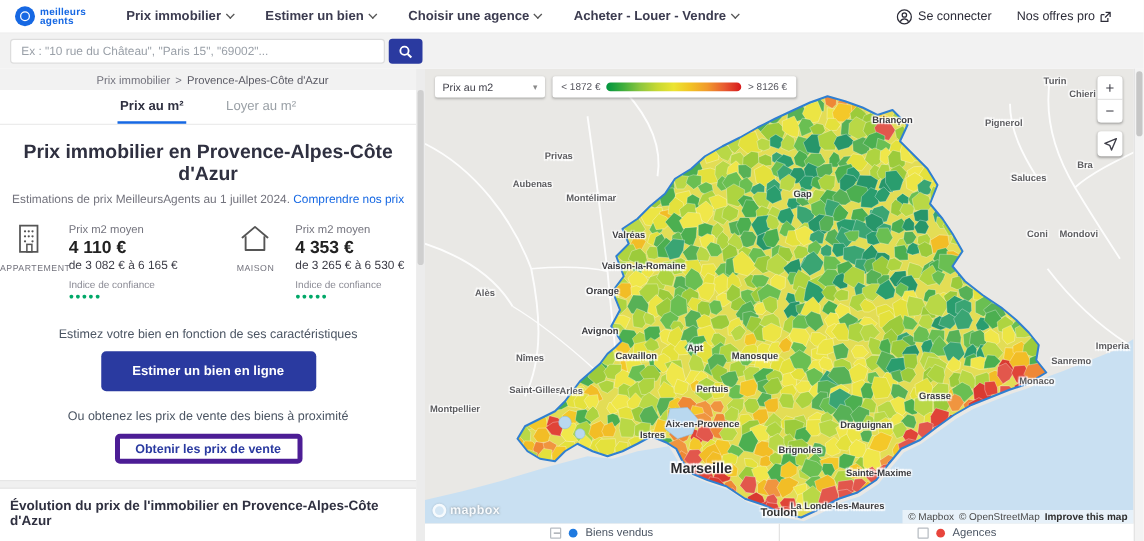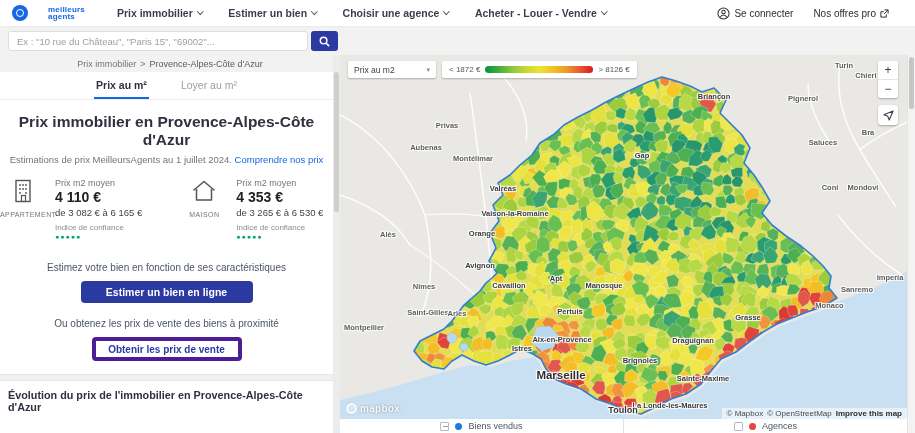--- a/index.html
+++ b/index.html
@@ -1,21 +1,21 @@
 <!DOCTYPE html>
 <html><head>
 <meta charset="utf-8">
 <style>
   *{margin:0;padding:0;box-sizing:border-box}
   html,body{width:915px;height:433px;overflow:hidden}
   body{position:relative;font-family:"Liberation Sans",sans-serif;background:#fff;color:#333}
 
   
   .topnav{position:absolute;top:0;left:0;right:0;height:27px;background:#fff;border-bottom:1px solid #ececec;display:flex;align-items:center;padding:0 12px;z-index:40}
-  .logo{display:flex;align-items:center;gap:20px;cursor:pointer}
+  .logo{display:flex;align-items:center;gap:4px;cursor:pointer}
   .logo-mark{width:16px;height:16px;border-radius:50%;background:#1668e3;position:relative;display:inline-block}
   .logo-mark::after{content:"";position:absolute;left:4px;top:4px;width:6px;height:6px;border:1.6px solid #fff;border-radius:50%}
   .logo-text{display:flex;flex-direction:column;line-height:7.5px;font-size:8px;font-weight:700;color:#1668e3;letter-spacing:.2px}
   .navitems{display:flex;gap:26px;margin-left:32px;flex:1}
   .navitem{font-size:10.5px;color:#3c3c50;font-weight:600;display:flex;align-items:center;cursor:pointer;white-space:nowrap}
   .chev{width:4.5px;height:4.5px;border-right:1.2px solid #555;border-bottom:1.2px solid #555;transform:rotate(45deg);display:inline-block;margin-left:5px;margin-top:-3px}
   .navright{display:flex;align-items:center;gap:20px;margin-right:14px}
   .login,.pro{font-size:10px;color:#2c2c38;display:flex;align-items:center;gap:4px;cursor:pointer;white-space:nowrap}
 
   
@@ -38,21 +38,21 @@
   .pcards{display:flex;justify-content:center;gap:30px;margin-top:13px}
   .pcard{display:flex;gap:9px;text-align:left}
   .picon{width:46px;text-align:center;color:#555}
   .ptype{display:block;font-size:7px;color:#73737d;letter-spacing:.4px;margin-top:3px}
   .plabel{font-size:9px;color:#73737d}
   .pprice{font-size:14px;font-weight:700;color:#222;margin-top:1px}
   .prange{font-size:9.5px;color:#3e3e48;margin-top:2px}
   .pconf{font-size:8px;color:#8b8b95;margin-top:5px}
   .pconf .dots{color:#00a868;font-size:7px;letter-spacing:1px}
   .esttext{margin-top:21px;font-size:10px;color:#4b5563}
-  .btn-primary{margin-top:8px;width:172px;height:22px;background:#2a3aa0;color:#fff;border:none;border-radius:4px;font-size:10.5px;font-weight:700;cursor:pointer;font-family:inherit}
+  .btn-primary{margin-top:8px;width:172px;height:32px;background:#2a3aa0;color:#fff;border:none;border-radius:4px;font-size:10.5px;font-weight:700;cursor:pointer;font-family:inherit}
   .saletext{margin-top:15px;font-size:10px;color:#4b5563}
   .btn-outline{margin-top:8px;width:150px;height:24px;background:#fff;color:#2a3aa0;border:4px solid #4c1d95;border-radius:4px;font-size:10px;font-weight:700;cursor:pointer;font-family:inherit}
   .complink{display:block;margin-top:15px;font-size:10.2px;font-weight:700;color:#2a3aa0;text-decoration:none;cursor:pointer}
   .divband{margin-top:13px;height:7px;background:#f0f0f0;border-top:1px solid #e6e6e6;border-bottom:1px solid #e6e6e6}
   .evtitle{padding:8px 8px 0;text-align:left;font-size:10.8px;font-weight:600;color:#2f3040}
   .sb-track{position:absolute;top:0;right:0;width:7px;bottom:0;background:#ececec}
   .sb-thumb{position:absolute;top:17px;right:1px;width:5px;height:140px;border-radius:3px;background:#cfcfcf}
 
   
   .map{position:absolute;top:55px;left:340px;width:567px;height:364px;background:#e9e8e5;overflow:hidden;z-index:5}

